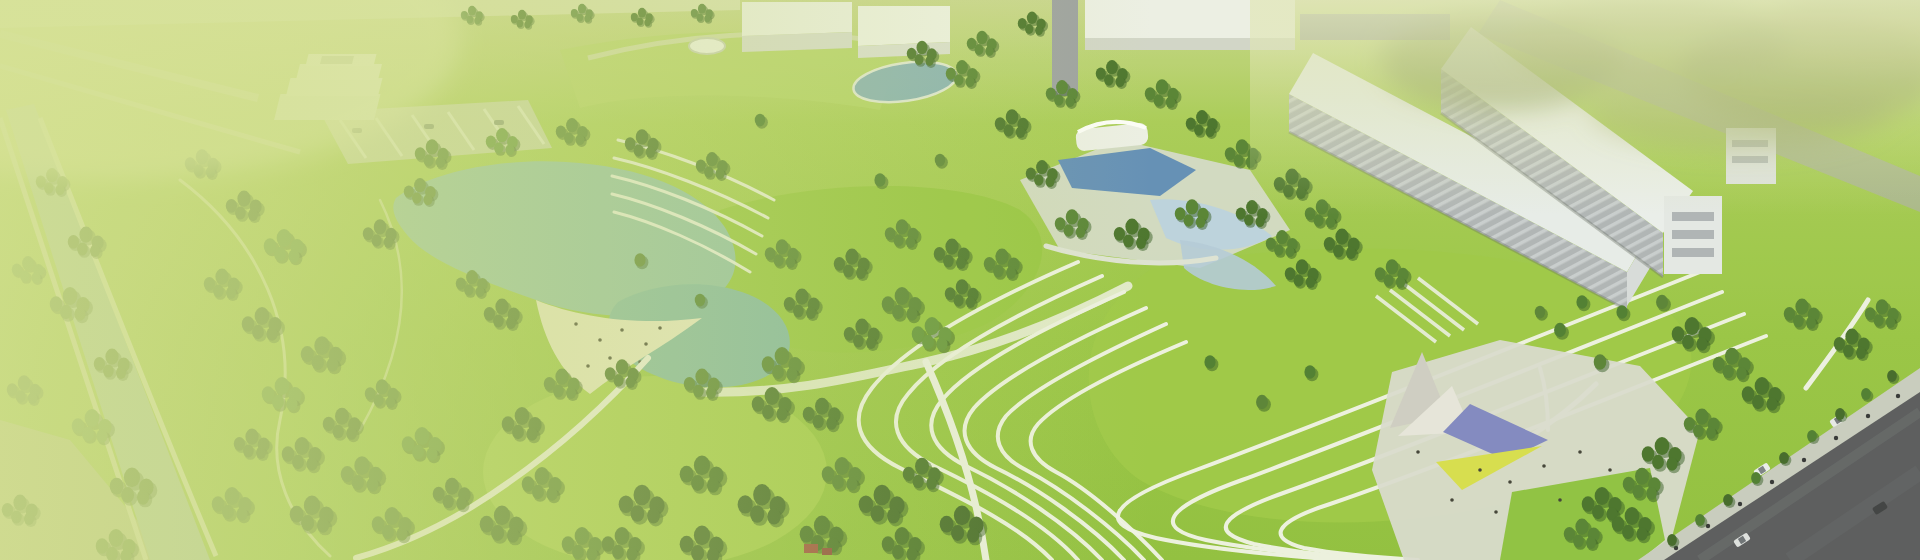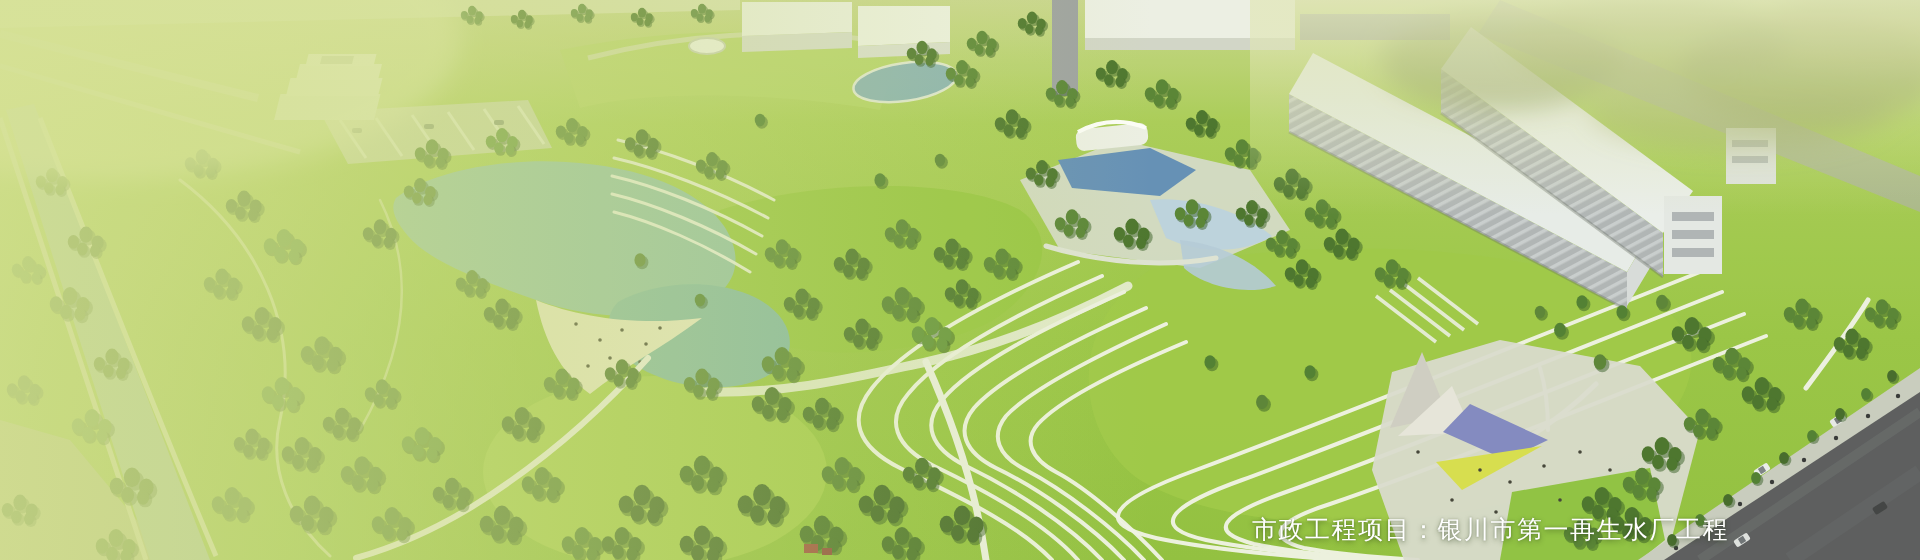--- a/index.html
+++ b/index.html
@@ -416,16 +416,13 @@
     <ellipse cx="1880" cy="20" rx="110" ry="40" fill="#a7b06a" opacity="0.6"></ellipse>
     <ellipse cx="1740" cy="110" rx="150" ry="40" fill="#9aa762" opacity="0.45"></ellipse>
   </g>
   <rect x="1250" y="0" width="670" height="215" fill="url(#gHazeTR)"></rect>
 </g>
 <ellipse cx="120" cy="40" rx="340" ry="140" fill="#e6ebbc" opacity="0.55" filter="url(#b12)"></ellipse>
 <rect width="1920" height="560" fill="url(#gOverlay)"></rect>
 <rect width="1920" height="560" fill="#d2e08c" opacity="0.07"></rect>
 </svg>
 
-<div class="caption">
-  <span>市政工程项目：银川市第一再生水厂工程</span>
 </div>
-</div>
 
 </body></html>

